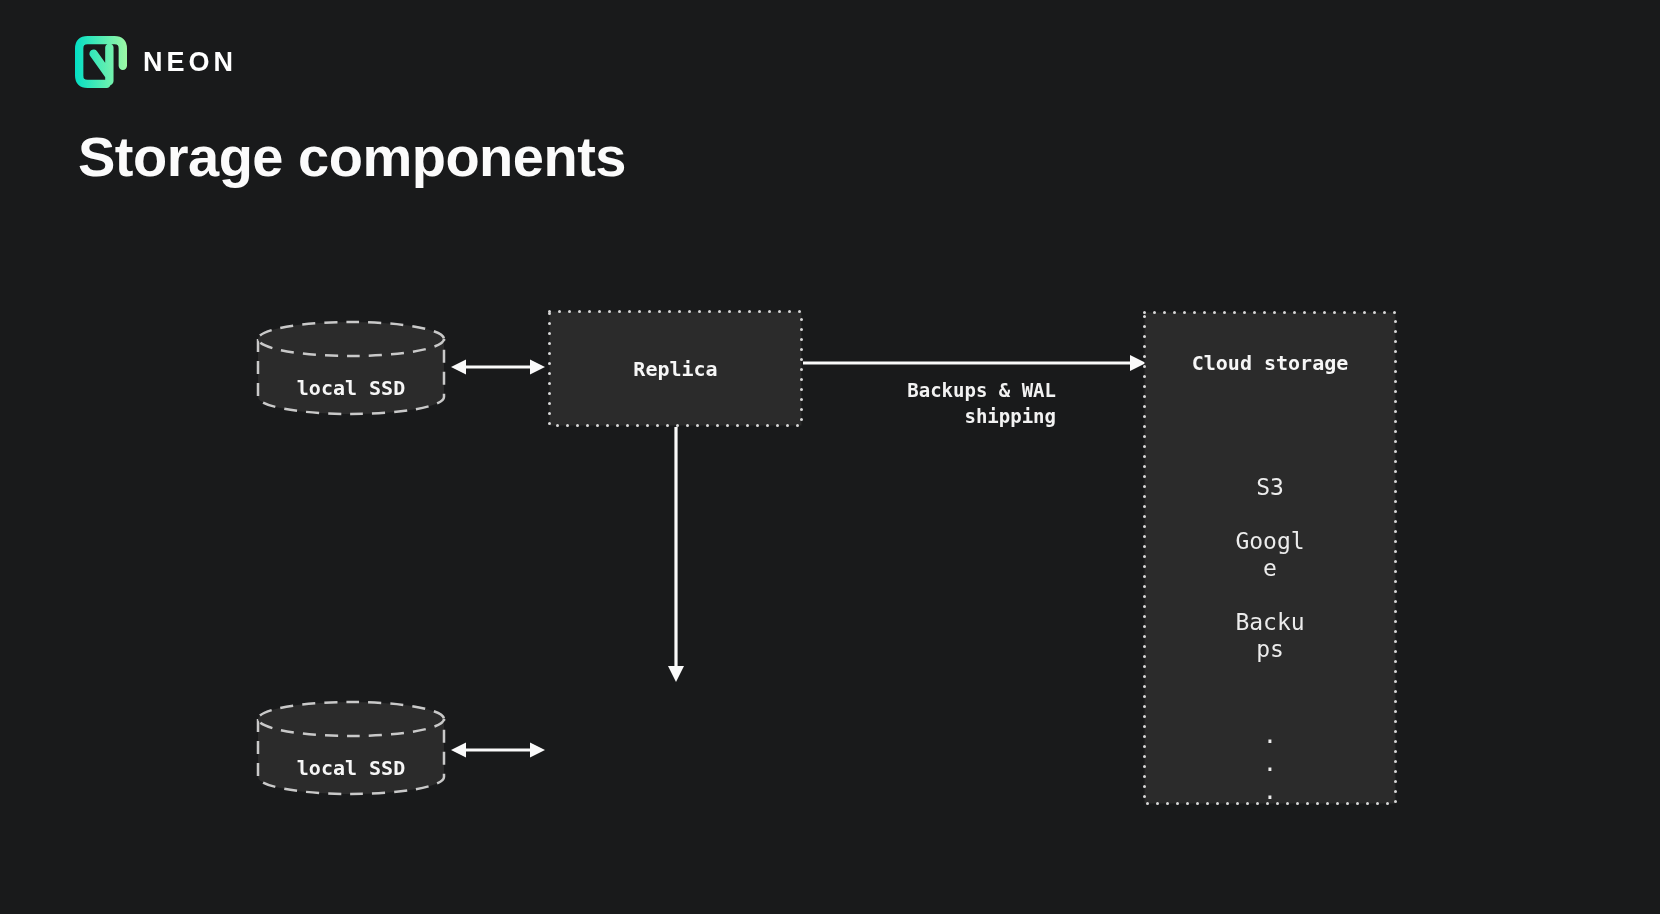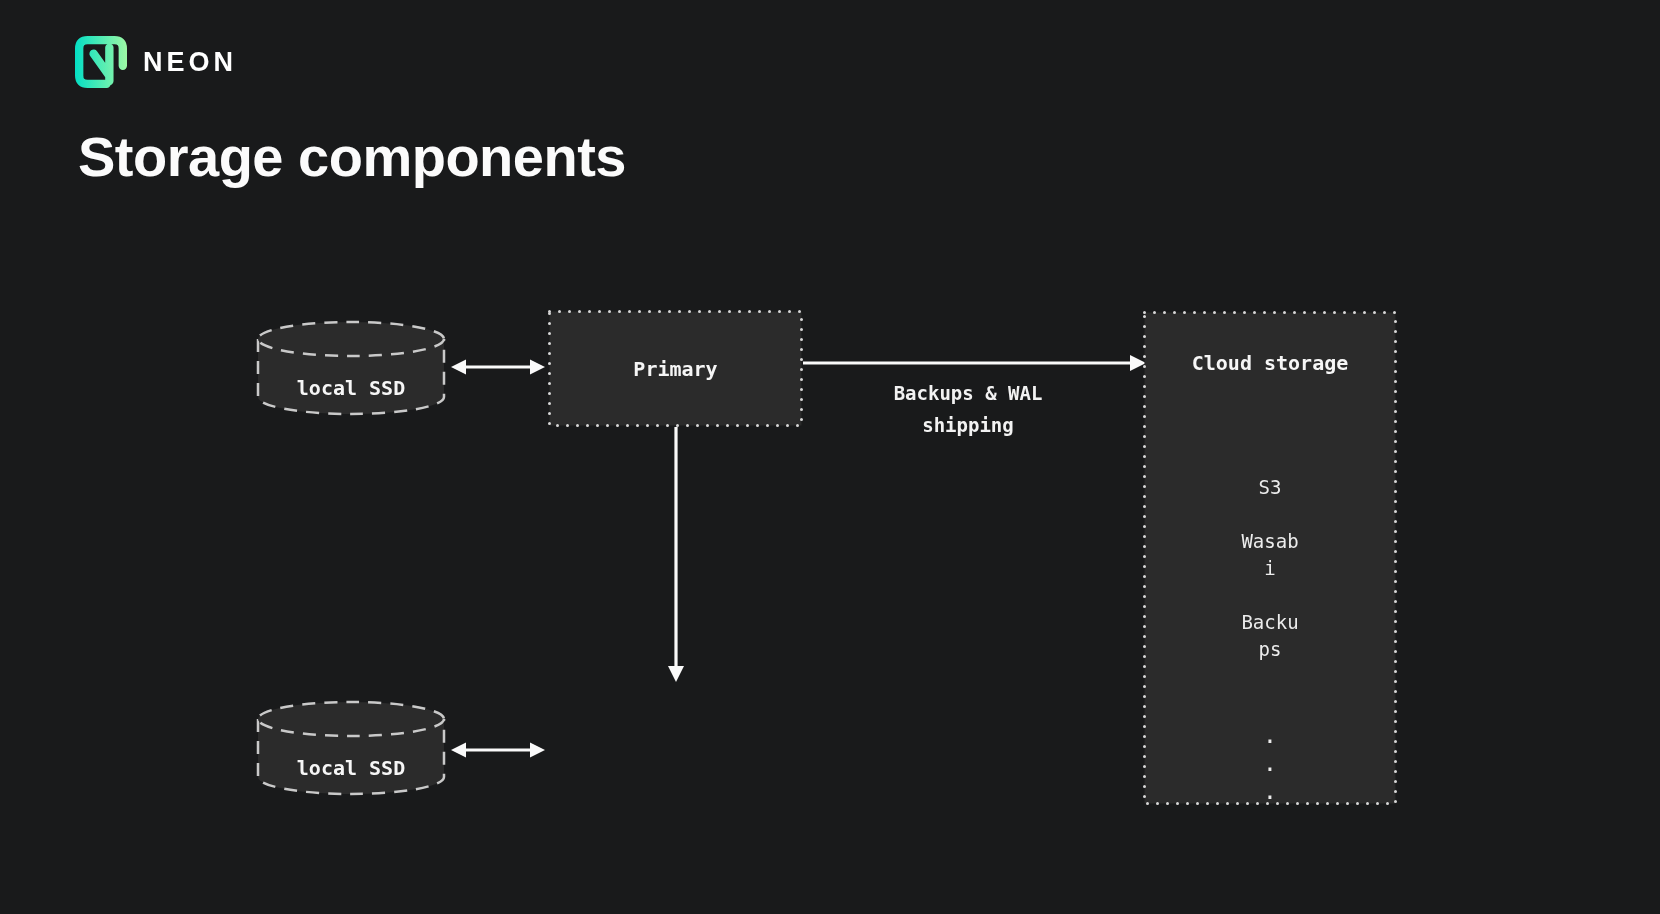--- a/index.html
+++ b/index.html
@@ -25,32 +25,32 @@
   .node-box svg.border{position:absolute;inset:0;}
   .node-label{
     position:relative;z-index:2;color:#f6f6f6;font-weight:700;font-size:20px;
   }
   .cyl{display:block;}
   .cyl-label{
     position:absolute;left:0;right:0;top:56px;text-align:center;
     color:#f6f6f6;font-weight:700;font-size:20px;z-index:2;
   }
   .arrow-label{
-    text-align:center;color:#f2f2f2;font-weight:700;font-size:19px;line-height:32px;
+    text-align:right;color:#f2f2f2;font-weight:700;font-size:19px;line-height:26px;
   }
   
   .cloud-inner{
     position:relative;z-index:2;width:100%;height:100%;
     display:flex;flex-direction:column;align-items:center;justify-content:space-between;
   }
   .cloud-title{margin-top:40px;color:#f6f6f6;font-weight:700;font-size:20px;}
   .cloud-items{margin-top:78px;display:flex;flex-direction:column;align-items:center;}
   .cloud-item{
     width:5ch;word-break:break-all;text-align:center;
-    color:#ececec;font-weight:400;font-size:19px;line-height:27px;margin-bottom:27px;
+    color:#ececec;font-weight:400;font-size:23px;line-height:27px;margin-bottom:27px;
   }
   .cloud-dots{margin-top:10px;display:flex;flex-direction:column;align-items:center;}
   .cloud-dot{color:#ececec;font-weight:400;font-size:23px;line-height:28px;}
 </style>
 </head>
 <body>
 
 <div class="slide">
 
   <div class="brand">
@@ -81,21 +81,21 @@
   <svg class="abs" style="left:450px;top:353px;" width="96" height="28" aria-hidden="true">
     <line x1="13" y1="14" x2="83" y2="14" stroke="#fafafa" stroke-width="3.2"></line>
     <polygon points="1,14 16,6.5 16,21.5" fill="#fafafa"></polygon>
     <polygon points="95,14 80,6.5 80,21.5" fill="#fafafa"></polygon>
   </svg>
 
   <div class="abs node-box" style="left:548px;top:310px;width:255px;height:117px;">
     <svg class="border" width="255" height="117" aria-hidden="true">
       <rect x="1.5" y="1.5" width="252" height="114" fill="#2b2b2b" stroke="#d6d6d6" stroke-width="3" stroke-dasharray="0 10" stroke-linecap="round"></rect>
     </svg>
-    <span class="node-label">Primary</span>
+    <span class="node-label">Replica</span>
   </div>
 
   <svg class="abs" style="left:803px;top:349px;" width="344" height="28" aria-hidden="true">
     <line x1="0" y1="14" x2="329" y2="14" stroke="#fafafa" stroke-width="3.2"></line>
     <polygon points="343,14 327,6 327,22" fill="#fafafa"></polygon>
   </svg>
 
   <div class="abs arrow-label" style="left:880px;top:377px;width:176px;">Backups &amp; WAL shipping</div>
 
   <svg class="abs" style="left:660px;top:427px;" width="32" height="256" aria-hidden="true">
@@ -120,21 +120,21 @@
   </svg>
 
   <div class="abs node-box" style="left:1143px;top:311px;width:254px;height:494px;">
     <svg class="border" width="254" height="494" aria-hidden="true">
       <rect x="1.5" y="1.5" width="251" height="491" fill="#2b2b2b" stroke="#d6d6d6" stroke-width="3" stroke-dasharray="0 10" stroke-linecap="round"></rect>
     </svg>
     <div class="cloud-inner">
       <div class="cloud-title">Cloud storage</div>
       <div class="cloud-items">
         <div class="cloud-item">S3</div>
-        <div class="cloud-item">Wasabi</div>
+        <div class="cloud-item">Google</div>
         <div class="cloud-item">Backups</div>
       </div>
       <div class="cloud-dots">
         <div class="cloud-dot">.</div>
         <div class="cloud-dot">.</div>
         <div class="cloud-dot">.</div>
       </div>
     </div>
   </div>
 

